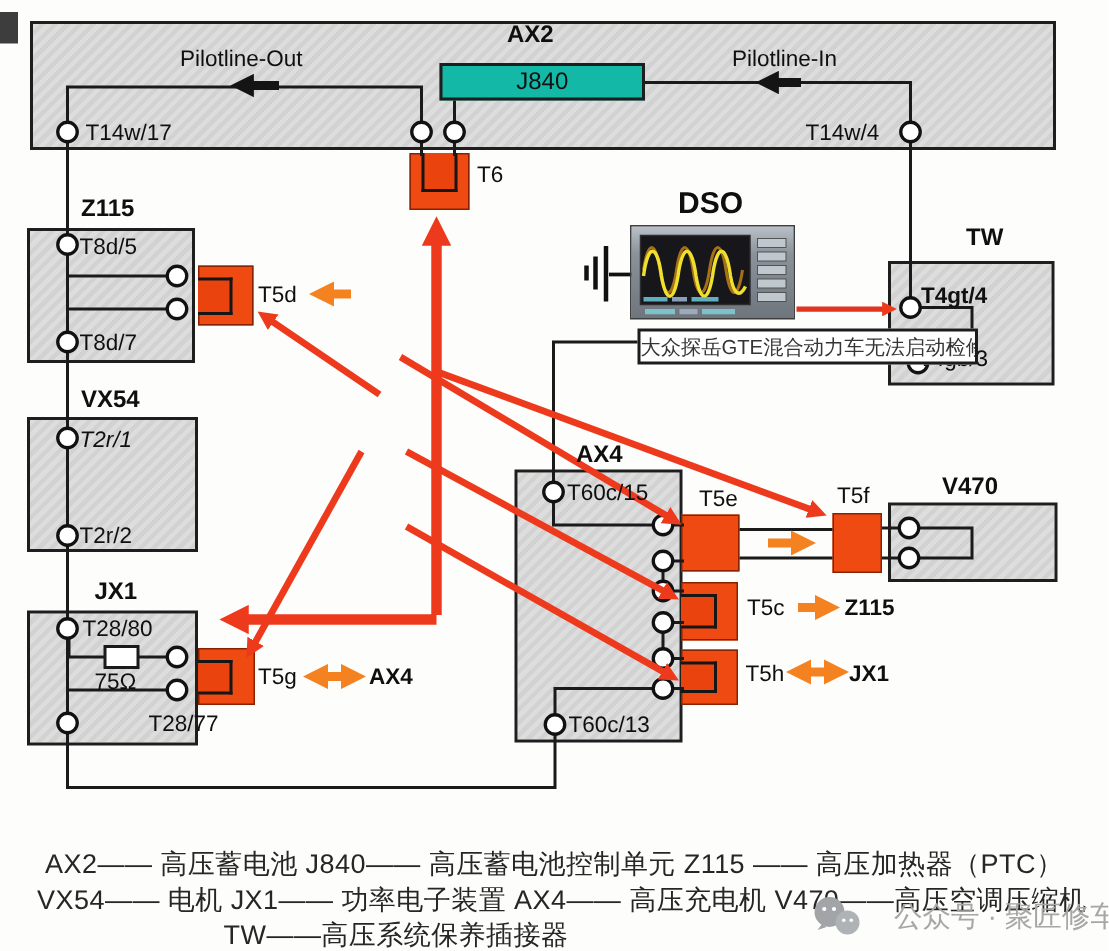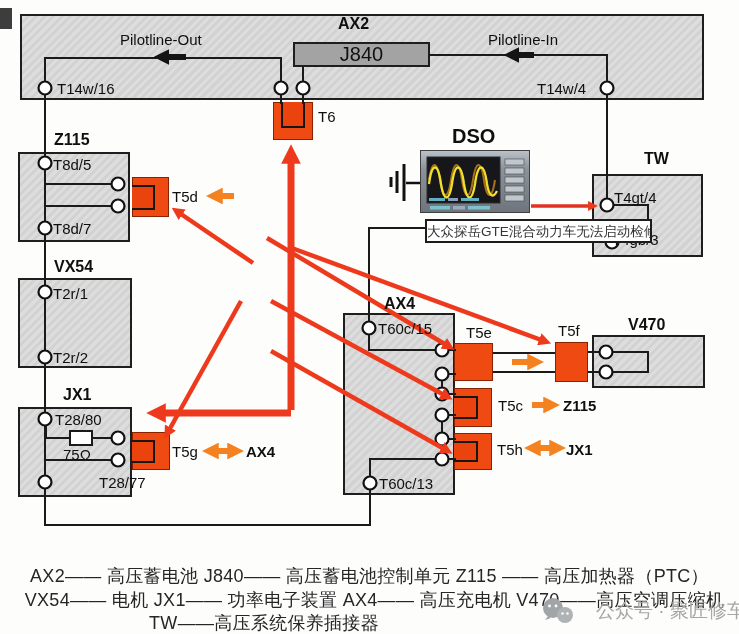--- a/index.html
+++ b/index.html
@@ -1,21 +1,21 @@
 <!DOCTYPE html>
 <html><head>
 <meta charset="utf-8">
 <style>
   html,body{margin:0;padding:0;background:#ffffff;}
   #canvas{position:relative;width:739px;height:634px;background:#fdfdfc;overflow:hidden;
           font-family:"Liberation Sans","DejaVu Sans",sans-serif;}
   .box{position:absolute;background:repeating-linear-gradient(135deg,#dddddd 0 3px,#d2d2d2 3px 6px);
        border:2px solid #1e1e1e;z-index:1;box-sizing:border-box;}
-  .wbox{position:absolute;background:#a3a3a3;border:2px solid #1e1e1e;z-index:1;box-sizing:border-box;
-        text-align:center;font-size:20px;color:#111;}
+  .wbox{position:absolute;background:#14b8a6;border:2px solid #1e1e1e;z-index:1;box-sizing:border-box;
+        text-align:center;font-size:16px;color:#111;}
   .conn{position:absolute;background:#ef4a12;border:1px solid #8a2202;z-index:1;box-sizing:border-box;}
   .conn .inner{position:absolute;box-sizing:border-box;border:2px solid #161616;background:#ea430e;}
   .lbl{position:absolute;font-size:15px;color:#0f0f0f;white-space:nowrap;line-height:1.15;z-index:3;}
   .b{font-weight:bold;}
   svg#wires{position:absolute;left:0;top:0;z-index:2;pointer-events:none;}
   .caption{position:absolute;background:#ffffff;border:2px solid #1c1c1c;z-index:4;box-sizing:border-box;
            font-size:13.5px;color:#353535;text-align:center;line-height:21px;white-space:nowrap;overflow:hidden;}
   .annot{position:absolute;font-size:15px;font-weight:bold;color:#1b1b1b;white-space:nowrap;z-index:3;letter-spacing:.5px;}
   .legend{position:absolute;font-size:18px;color:#262626;white-space:nowrap;text-align:center;z-index:3;letter-spacing:.3px;}
   .scope{position:absolute;left:420px;top:150px;width:110px;height:63px;z-index:3;
@@ -180,44 +180,44 @@
       </g>
       <rect x="9" y="55" width="20" height="3.5" fill="#7fd4de" opacity="0.8"></rect>
       <rect x="32" y="55" width="12" height="3.5" fill="#a8b6cc" opacity="0.8"></rect>
       <rect x="47" y="55" width="22" height="3.5" fill="#7fd4de" opacity="0.8"></rect>
     </svg>
   </div>
 
   <div class="lbl b" style="left:338px;top:15px;font-size:16px;">AX2</div>
   <div class="lbl" style="left:120px;top:31px;">Pilotline-Out</div>
   <div class="lbl" style="left:488px;top:31px;">Pilotline-In</div>
-  <div class="lbl" style="left:57px;top:80px;">T14w/16</div>
+  <div class="lbl" style="left:57px;top:80px;">T14w/17</div>
   <div class="lbl" style="left:537px;top:80px;">T14w/4</div>
   <div class="lbl" style="left:318px;top:108px;">T6</div>
 
   <div class="lbl b" style="left:54px;top:131px;font-size:16px;">Z115</div>
   <div class="lbl" style="left:53px;top:156px;">T8d/5</div>
   <div class="lbl" style="left:53px;top:220px;">T8d/7</div>
   <div class="lbl" style="left:172px;top:188px;">T5d</div>
 
   <div class="lbl b" style="left:54px;top:258px;font-size:16px;">VX54</div>
-  <div class="lbl" style="left:53px;top:285px;">T2r/1</div>
+  <div class="lbl" style="left:53px;top:285px;font-style:italic;">T2r/1</div>
   <div class="lbl" style="left:53px;top:349px;">T2r/2</div>
 
   <div class="lbl b" style="left:63px;top:386px;font-size:16px;">JX1</div>
   <div class="lbl" style="left:55px;top:411px;">T28/80</div>
   <div class="lbl" style="left:63px;top:446px;">75Ω</div>
   <div class="lbl" style="left:55px;top:474px;margin-left:44px;">T28/77</div>
   <div class="lbl" style="left:172px;top:443px;">T5g</div>
   <div class="lbl" style="left:246px;top:443px;font-weight:600;">AX4</div>
 
   <div class="lbl b" style="left:452px;top:125px;font-size:20px;">DSO</div>
 
   <div class="lbl b" style="left:644px;top:150px;font-size:16px;">TW</div>
-  <div class="lbl" style="left:614px;top:189px;">T4gt/4</div>
+  <div class="lbl" style="left:614px;top:189px;font-weight:bold;">T4gt/4</div>
   <div class="lbl" style="left:612px;top:231px;">T4gb/3</div>
 
 
   <div class="lbl b" style="left:384px;top:295px;font-size:16px;">AX4</div>
   <div class="lbl" style="left:378px;top:320px;">T60c/15</div>
   <div class="lbl" style="left:379px;top:475px;">T60c/13</div>
   <div class="lbl" style="left:466px;top:324px;">T5e</div>
   <div class="lbl" style="left:558px;top:322px;">T5f</div>
   <div class="lbl b" style="left:628px;top:316px;font-size:16px;">V470</div>
   <div class="lbl" style="left:498px;top:397px;">T5c</div>

